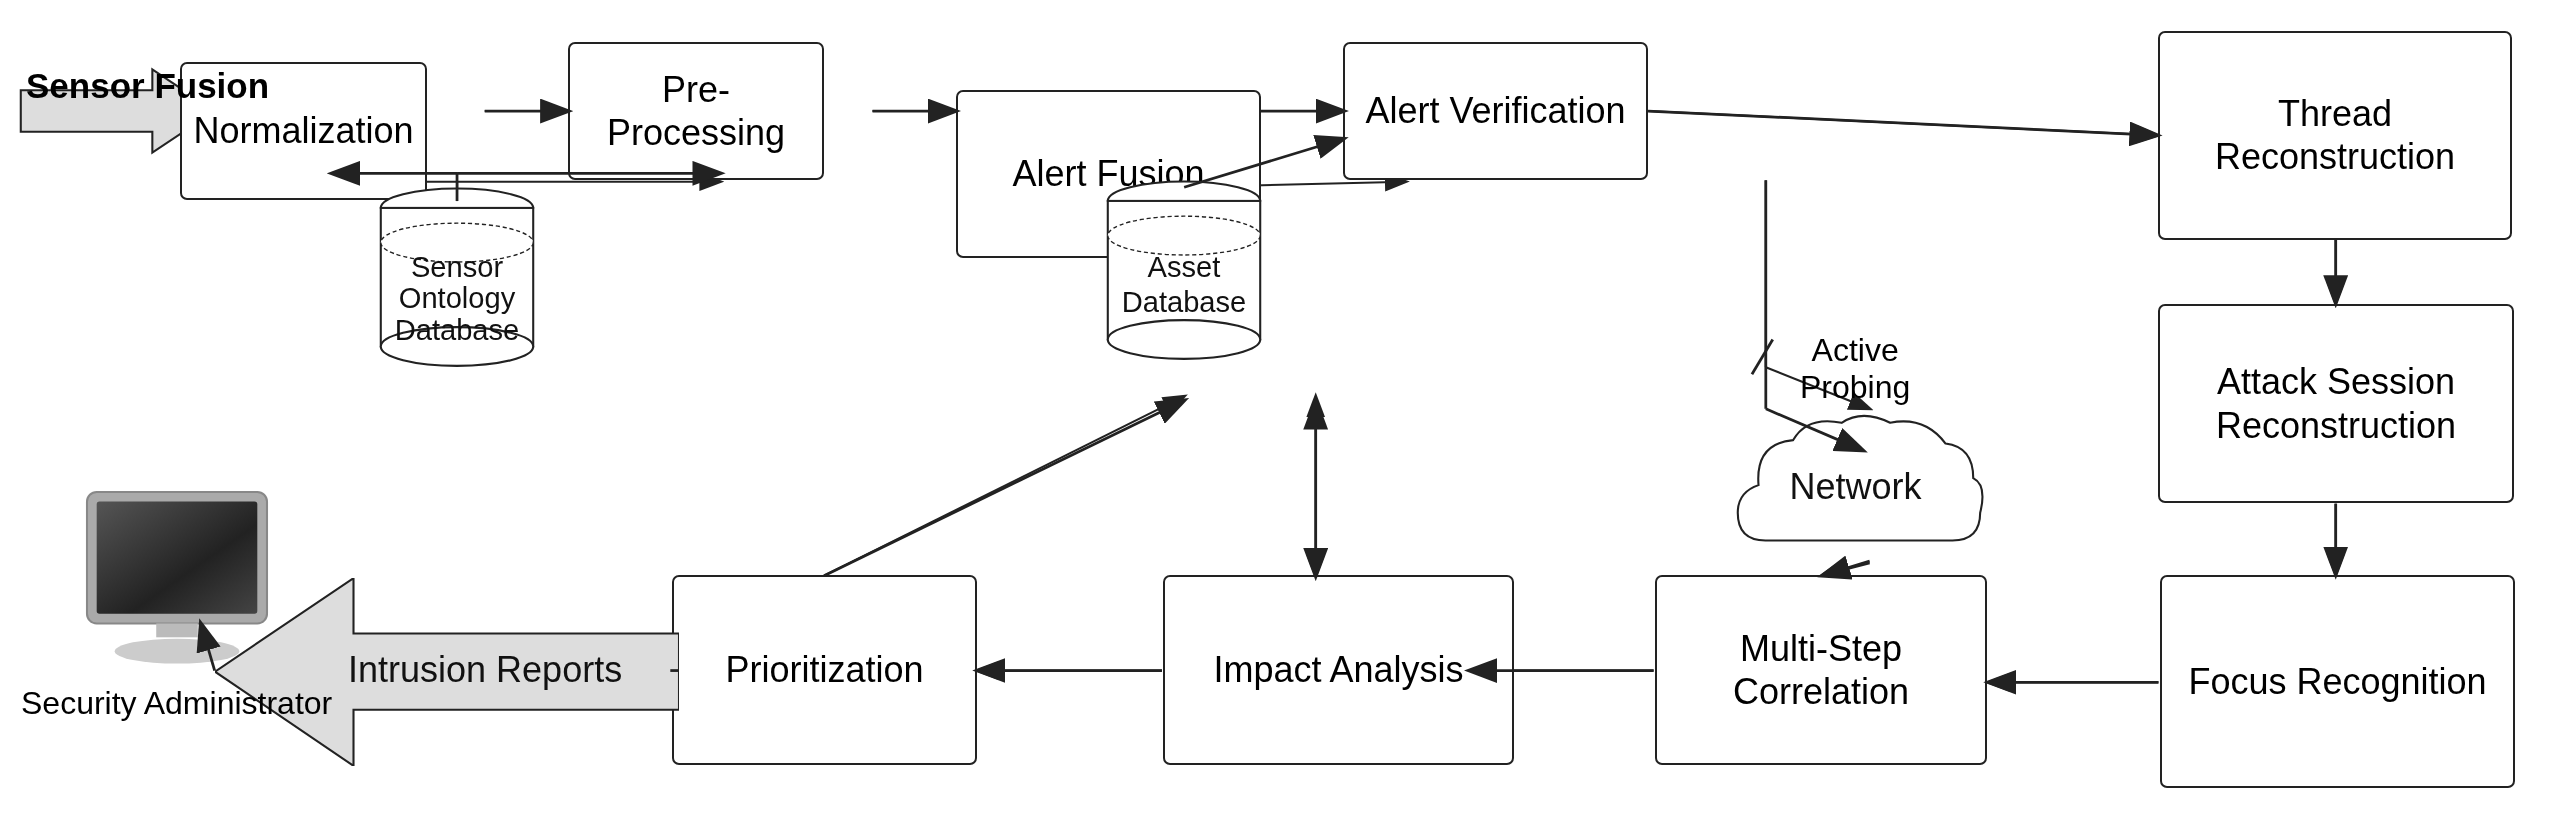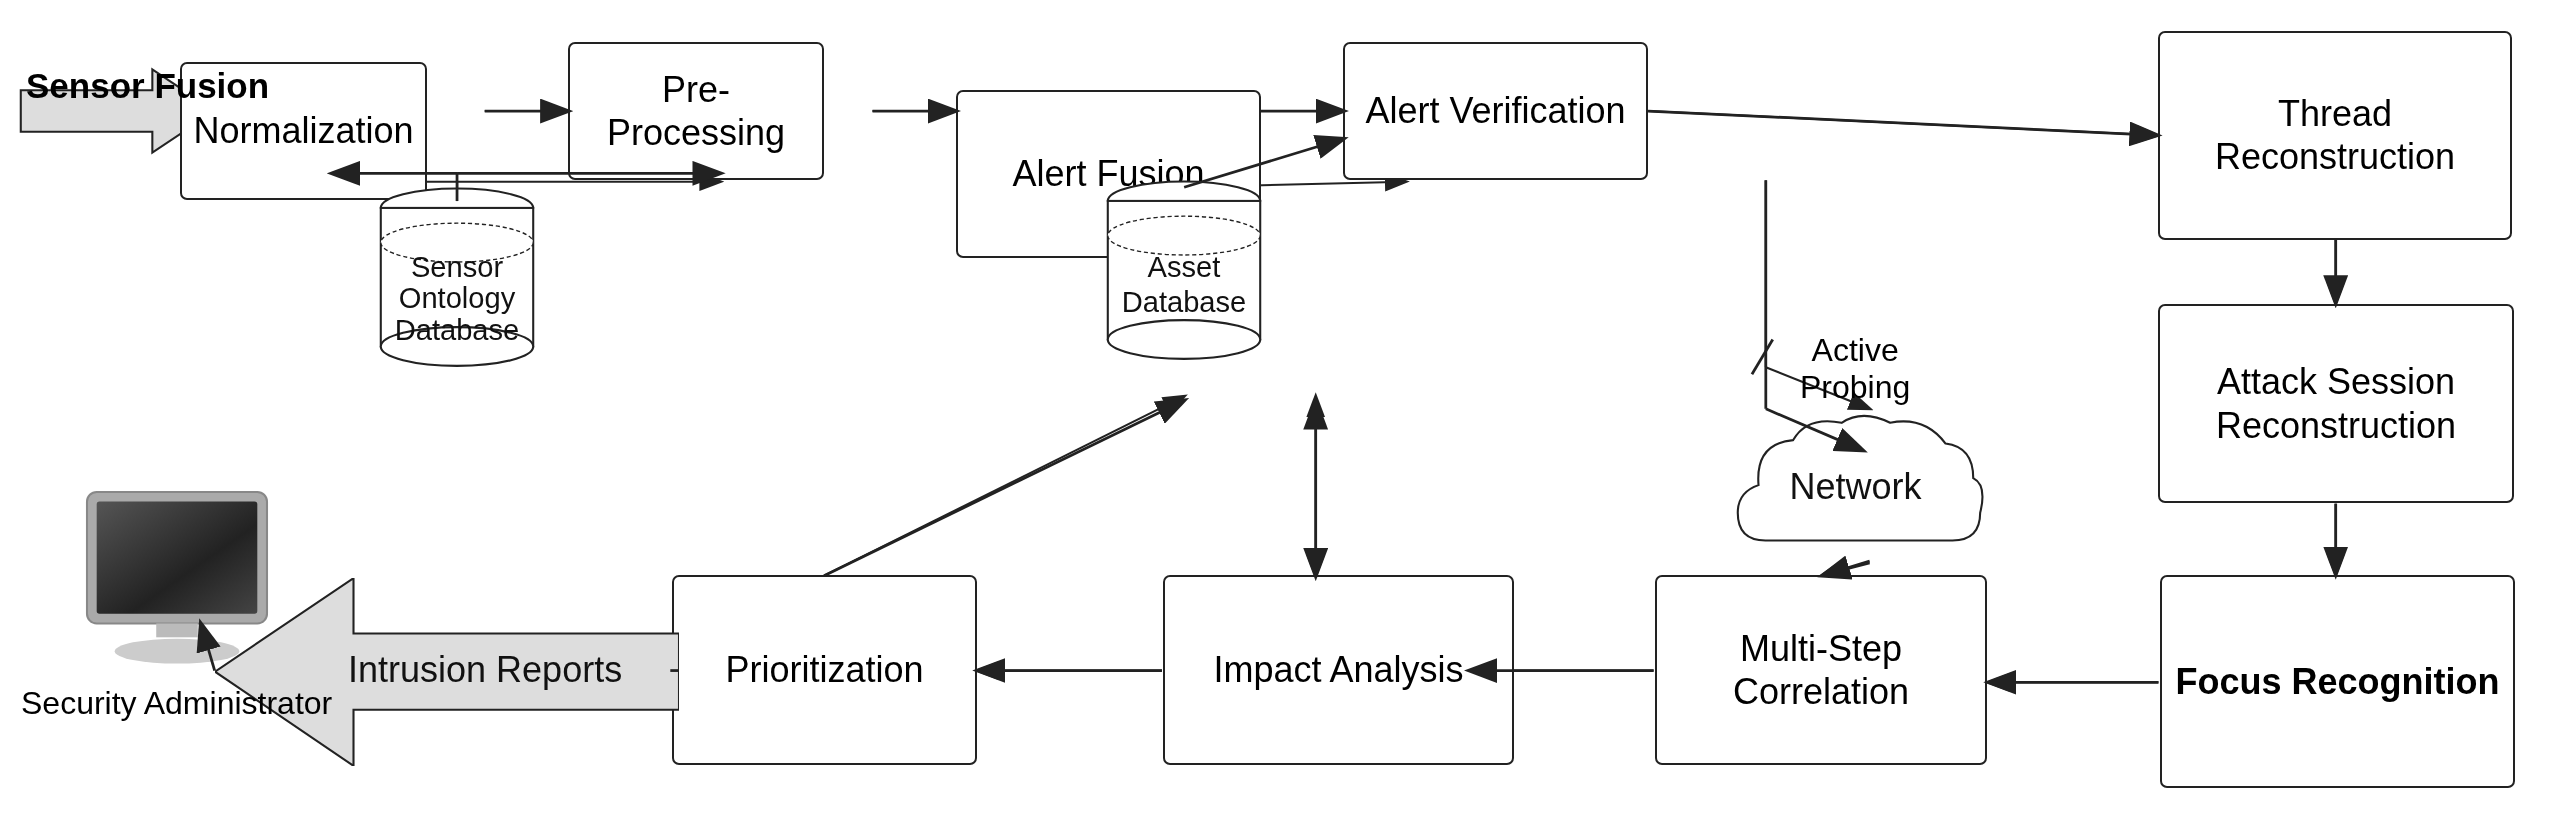--- a/index.html
+++ b/index.html
@@ -121,21 +121,21 @@
   </div>
 
   <div class="box" style="left:2158px; top:30.5px; width:354px; height:209px;">
     <span>Thread Reconstruction</span>
   </div>
 
   <div class="box" style="left:2158px; top:304px; width:356px; height:199px;">
     <span>Attack Session Reconstruction</span>
   </div>
 
-  <div class="box" style="left:2160px; top:575px; width:355px; height:213px;font-weight:bold;">
+  <div class="box" style="left:2160px; top:575px; width:355px; height:213px;">
     <span>Focus Recognition</span>
   </div>
 
   <div class="box" style="left:1655px; top:575px; width:332px; height:190px;">
     <span>Multi-Step Correlation</span>
   </div>
 
   <div class="box" style="left:1163px; top:575px; width:351px; height:190px;">
     <span>Impact Analysis</span>
   </div>

